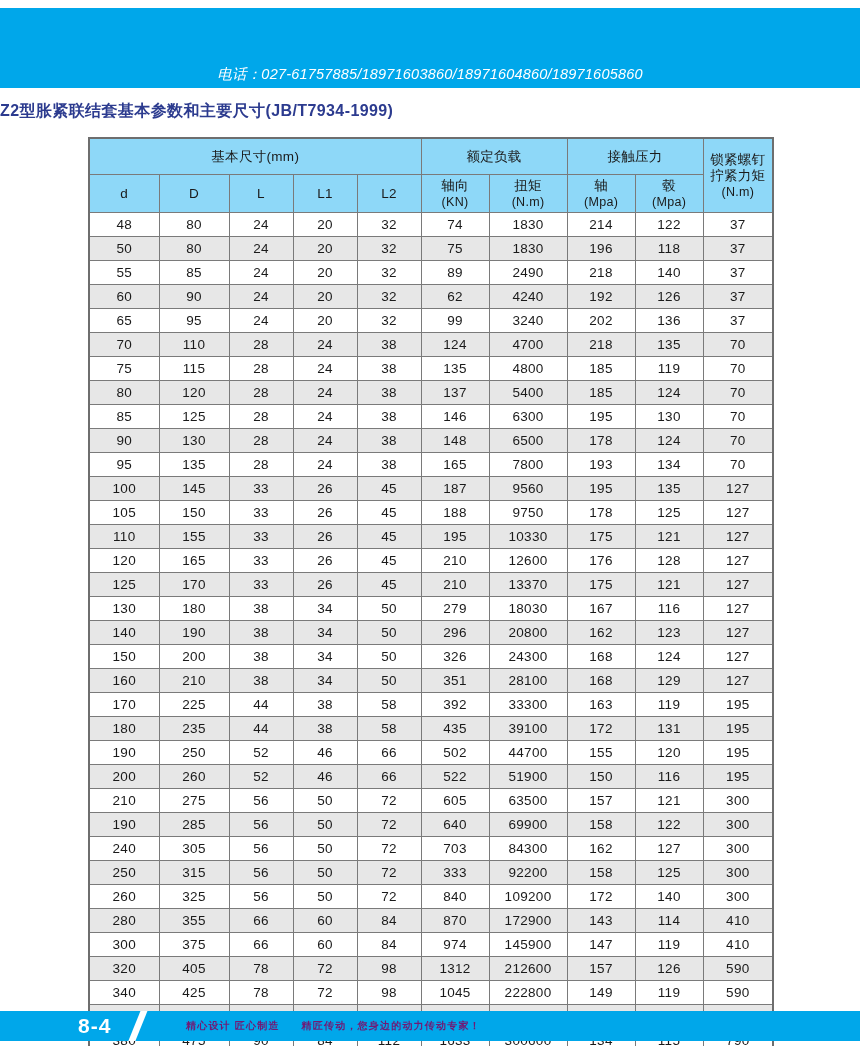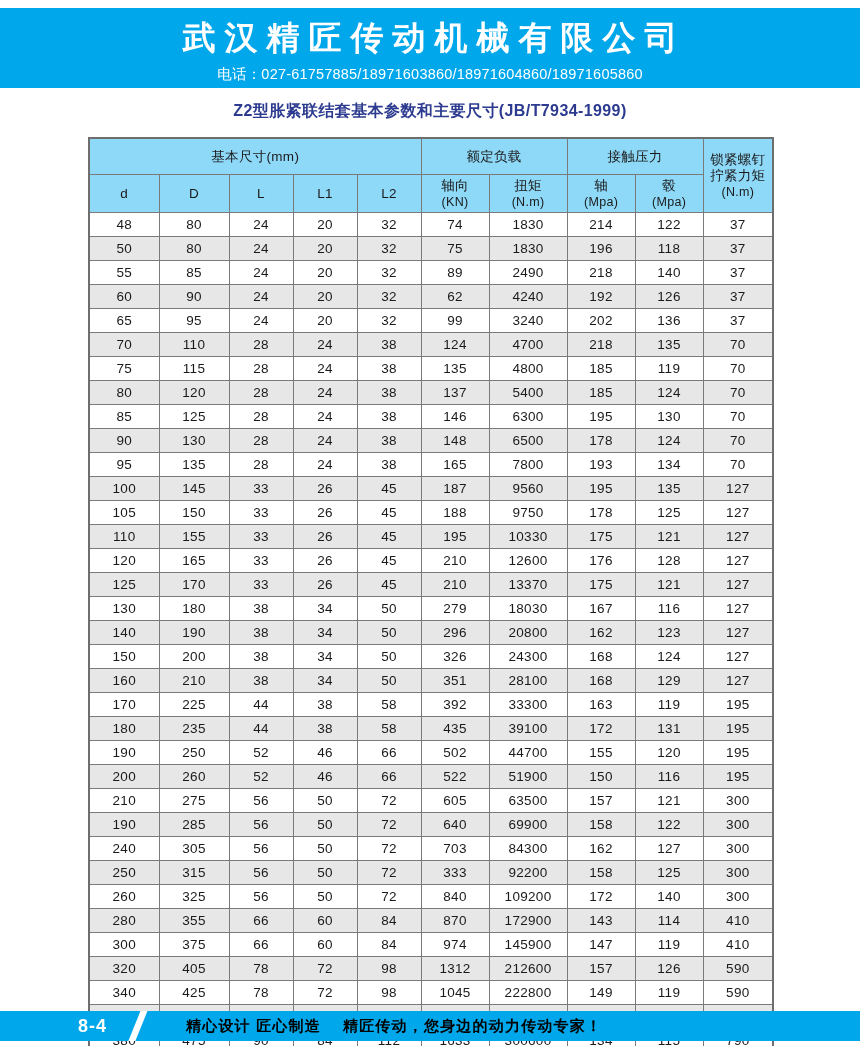--- a/index.html
+++ b/index.html
@@ -43,29 +43,30 @@
     position: absolute;
     left: 0;
     top: 55px;
     width: 860px;
     text-align: center;
     color: #ffffff;
     font-size: 14.5px;
     line-height: 22px;
     letter-spacing: 0.2px;
     white-space: nowrap;
+    font-style: italic;
   }
 
   
   .page-title {
     position: absolute;
     left: 0;
     top: 101px;
     width: 860px;
-    text-align: center;
+    text-align: left;
     color: #2c3b8f;
     font-size: 16px;
     font-weight: bold;
     letter-spacing: 0.4px;
     white-space: nowrap;
   }
 
   
   .table-wrap {
     position: absolute;
@@ -126,52 +127,51 @@
     width: 860px;
     height: 30px;
     background: #00a7ea;
     overflow: hidden;
   }
   .footer-page {
     position: absolute;
     left: 78px;
     top: 5px;
     color: #ffffff;
-    font-size: 18px;
+    font-size: 21px;
     font-weight: bold;
     letter-spacing: 1px;
     line-height: 20px;
   }
   .footer-slash {
     position: absolute;
     left: 134px;
     top: -4px;
     width: 7px;
     height: 40px;
     background: #ffffff;
     transform: skewX(-22deg);
   }
   .footer-slogan {
     position: absolute;
     left: 186px;
     top: 4px;
-    color: #000000;
-    font-size: 15px;
+    color: #701a75;
+    font-size: 10px;
     font-weight: bold;
     letter-spacing: 1.2px;
     line-height: 22px;
     white-space: nowrap;
   }
   .footer-slogan .gap { display: inline-block; width: 22px; }
 </style>
 </head>
 <body>
 
 <div class="header-band">
-  <div class="company-name">武汉精匠传动机械有限公司</div>
   <div class="company-phone">电话：027-61757885/18971603860/18971604860/18971605860</div>
 </div>
 
 <div class="page-title">Z2型胀紧联结套基本参数和主要尺寸(JB/T7934-1999)</div>
 
 <div class="table-wrap">
   <table class="spec">
     <colgroup>
       <col class="c0">
         <col class="c1">

